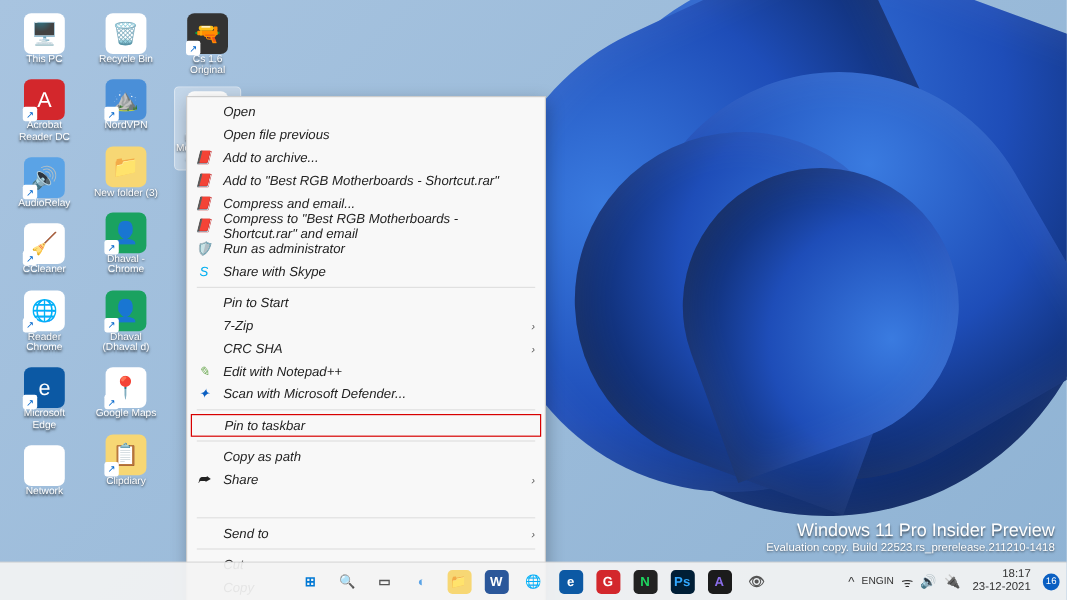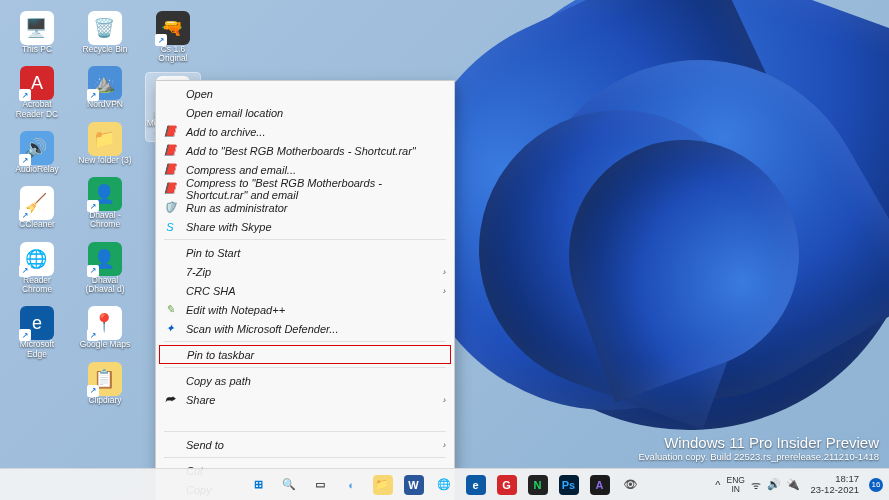--- a/index.html
+++ b/index.html
@@ -107,20 +107,24 @@
         <div class="lbl">CCleaner</div>
       </div>
       <div class="d-icon">
         <div class="pic" style="background: rgb(255, 255, 255);">🌐<div class="shortcut-arrow">↗</div></div>
         <div class="lbl">Reader Chrome</div>
       </div>
       <div class="d-icon">
         <div class="pic" style="background: rgb(12, 89, 164);">e<div class="shortcut-arrow">↗</div></div>
         <div class="lbl">Microsoft Edge</div>
       </div>
+      <div class="d-icon">
+        <div class="pic" style="background: rgb(255, 255, 255);">🖧</div>
+        <div class="lbl">Network</div>
+      </div>
     </div>
     <div class="icon-col">
       <div class="d-icon">
         <div class="pic" style="background: rgb(255, 255, 255);">🗑️</div>
         <div class="lbl">Recycle Bin</div>
       </div>
       <div class="d-icon">
         <div class="pic" style="background: rgb(74, 143, 216);">⛰️<div class="shortcut-arrow">↗</div></div>
         <div class="lbl">NordVPN</div>
       </div>
@@ -157,21 +161,21 @@
     </div>
   </div>
 
 <div class="ctx" id="ctx">
     <div class="row">
       <div class="cico"></div>
       <div class="txt">Open</div>
     </div>
     <div class="row">
       <div class="cico"></div>
-      <div class="txt">Open email location</div>
+      <div class="txt">Open file previous</div>
     </div>
     <div class="row">
       <div class="cico" style="color: rgb(123, 30, 30);">📕</div>
       <div class="txt">Add to archive...</div>
     </div>
     <div class="row">
       <div class="cico" style="color: rgb(123, 30, 30);">📕</div>
       <div class="txt">Add to "Best RGB Motherboards - Shortcut.rar"</div>
     </div>
     <div class="row">
@@ -291,21 +295,21 @@
       <div class="tb-item">
         <div style="width: 20px; height: 20px; display: flex; align-items: center; justify-content: center; border-radius: 4px; font-size: 11px; font-weight: bold; background: rgb(27, 27, 27); color: rgb(138, 109, 233);">A</div>
       </div>
       <div class="tb-item">
         <div style="width: 20px; height: 20px; display: flex; align-items: center; justify-content: center; border-radius: 4px; font-size: 11px; font-weight: bold; color: rgb(85, 85, 85);">👁</div>
       </div>
     </div>
   <div class="tb-right">
     <div class="tray-icons">
       <span>^</span>
-      <span style="display:flex;flex-direction:column;line-height:1;font-size:8.5px;text-align:center;">
+      <span style="display:flex;line-height:1;font-size:8.5px;text-align:center;">
         <span>ENG</span>
         <span>IN</span>
       </span>
       <span>ᯤ</span>
       <span>🔊</span>
       <span>🔌</span>
     </div>
     <div class="clock">
       <div>18:17</div>
       <div>23-12-2021</div>

